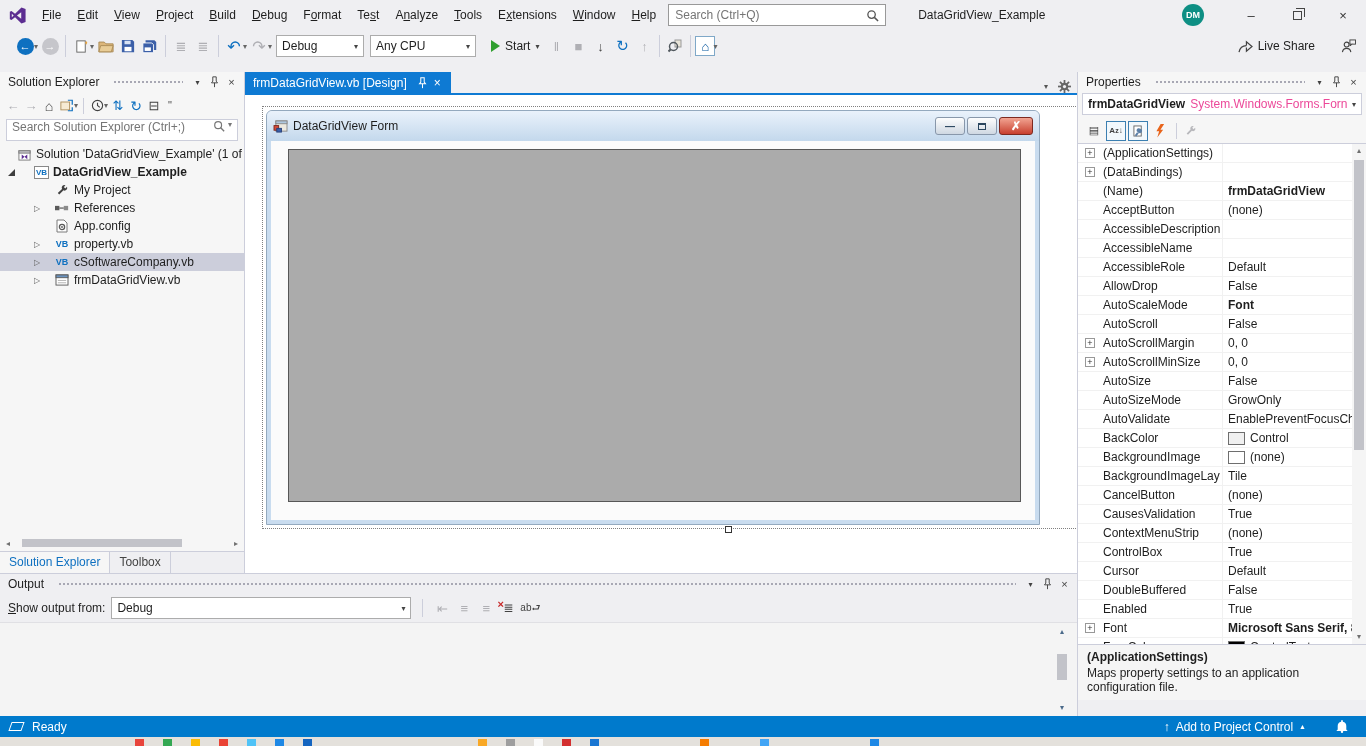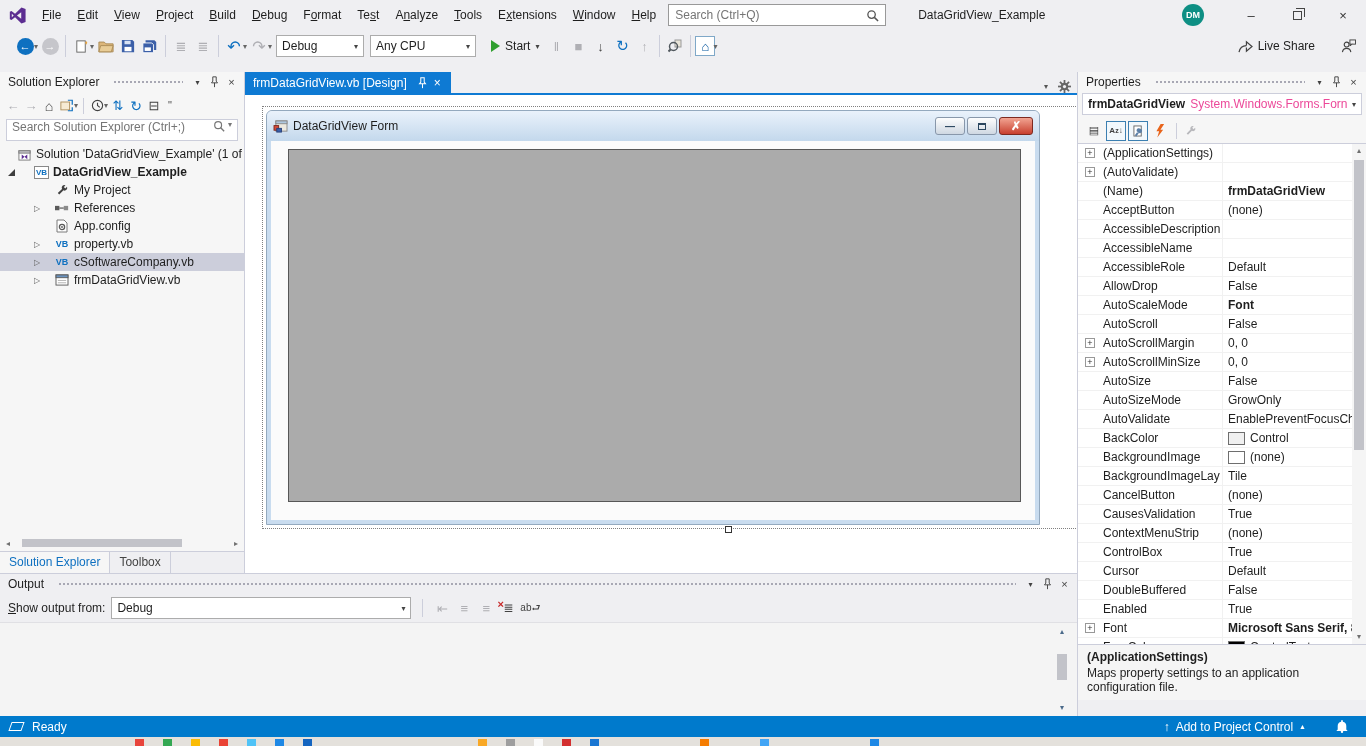--- a/index.html
+++ b/index.html
@@ -582,21 +582,21 @@
         </span>
       </div>
       <div class="prop-grid" id="prop-grid">
         <div class="prop-row">
             <div class="prop-name"><span class="prop-exp">+</span><span>(ApplicationSettings)</span></div>
             <div class="prop-value">
               <span></span>
             </div>
           </div>
           <div class="prop-row">
-            <div class="prop-name"><span class="prop-exp">+</span><span>(AutoValidate)</span></div>
+            <div class="prop-name"><span class="prop-exp">+</span><span>(DataBindings)</span></div>
             <div class="prop-value">
               <span></span>
             </div>
           </div>
           <div class="prop-row">
             <div class="prop-name"><span>(Name)</span></div>
             <div class="prop-value b">
               <span>frmDataGridView</span>
             </div>
           </div>

